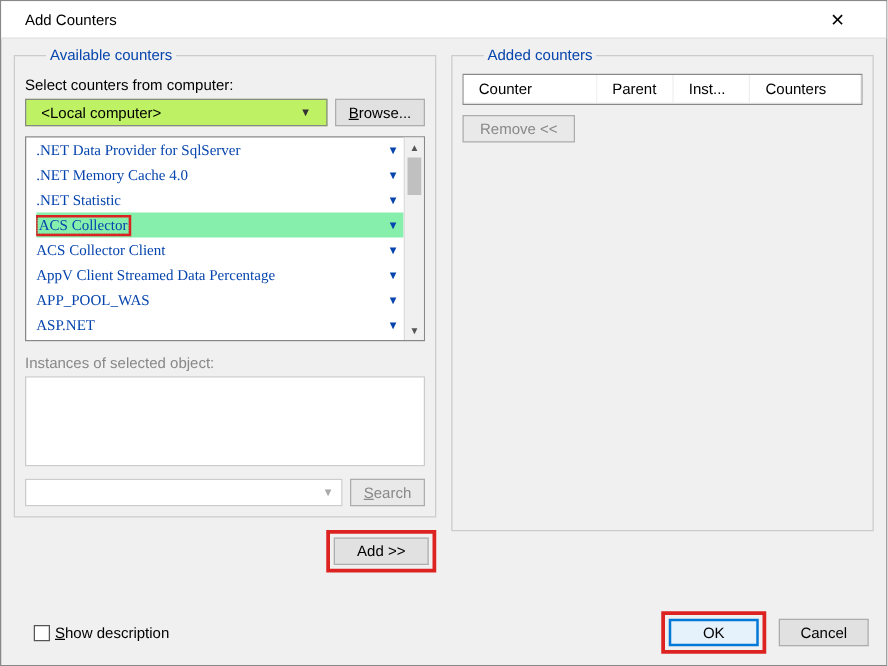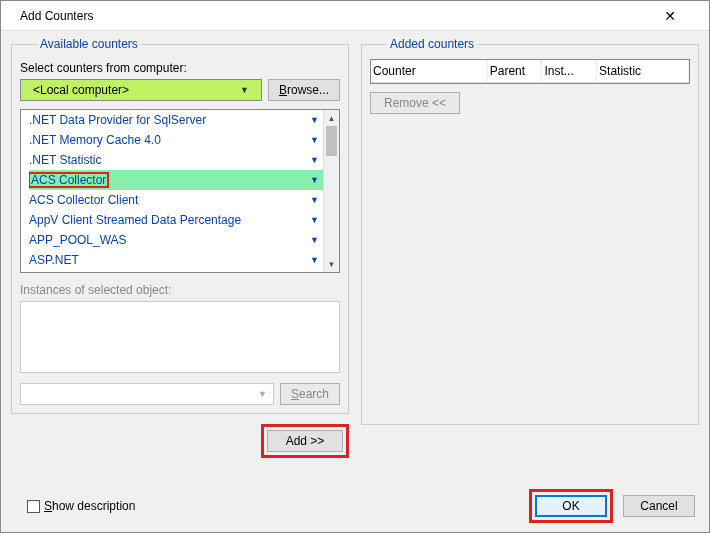--- a/index.html
+++ b/index.html
@@ -14,39 +14,39 @@
 legend { color: #0645ad; padding: 0 3px; margin-left: 17px; }
 .label-row { margin: 2px 0 4px 0; }
 .combo-row { display: flex; gap: 6px; margin-bottom: 8px; }
 .combo { flex: 1; height: 22px; border: 1px solid #888; background: #bef264; display: flex; align-items: center; padding: 0 12px; justify-content: space-between; }
 .combo .arrow { font-size: 9px; color: #333; }
 .btn { height: 22px; border: 1px solid #adadad; background: #e1e1e1; padding: 0 10px; display: inline-flex; align-items: center; justify-content: center; cursor: pointer; }
 .btn.disabled { color: #888; background: #e9e9e9; cursor: default; }
 .listwrap { border: 1px solid #888; background: #fff; height: 164px; display: flex; padding-left: 8px; }
 .list { flex: 1; overflow: hidden; }
 .list-item { height: 20px; display: flex; align-items: center; justify-content: space-between; color: #0645ad; padding-right: 4px; cursor: pointer; }
-.list-item .txt { white-space: nowrap; }
+.list-item .txt { white-space: nowrap; font-family: Liberation Serif, serif; }
 .list-item .chev { font-size: 9px; color: #0645ad; }
 .list-item.selected { background: #86efac; }
 .list-item.selected .txt { border: 1px dotted #333; padding: 0 1px; }
 .highlighted { outline: 2px solid #d22; outline-offset: -1px; }
 .scrollbar { width: 16px; background: #f0f0f0; border-left: 1px solid #ddd; position: relative; }
 .scrollbar .up, .scrollbar .down { height: 16px; display: flex; align-items: center; justify-content: center; font-size: 8px; color: #555; }
 .scrollbar .thumb { position: absolute; top: 16px; left: 2px; right: 2px; height: 30px; background: #c0c0c0; }
 .sublabel { color: #888; margin: 10px 0 4px 0; }
 .instances { border: 1px solid #ccc; background: #fff; height: 72px; }
 .search-row { display: flex; gap: 6px; margin-top: 10px; }
 .search-combo { flex: 1; height: 22px; border: 1px solid #ccc; background: #fff; display: flex; align-items: center; justify-content: flex-end; padding-right: 6px; }
 .add-row { display: flex; justify-content: flex-end; margin-top: 10px; }
 .add-btn { width: 76px; }
 .hl-red { border: 3px solid #d22; padding: 3px; display: inline-block; }
 fieldset.added { height: 388px; display: flex; flex-direction: column; }
 .added-list { border: 1px solid #888; background: #fff; flex: 1; }
 .added-header { display: flex; border-bottom: 1px solid #ddd; }
-.added-header > div { padding: 4px 2px; border-right: 1px solid #eee; background: #fff; }
+.added-header > div { padding: 4px 12px; border-right: 1px solid #eee; background: #fff; }
 .col-counter { flex: 1.8; }
 .col-parent { flex: 0.8; }
 .col-inst { flex: 0.8; }
 .col-computer { flex: 1.4; }
 .remove-row { margin-top: 8px; }
 .remove-btn { width: 90px; }
 .footer { height: 52px; padding: 6px 14px; display: flex; align-items: center; }
 .checkbox { display: flex; align-items: center; gap: 4px; padding-left: 12px; }
 .checkbox .box { width: 13px; height: 13px; border: 1px solid #555; background: #fff; }
 .footer-btns { margin-left: auto; display: flex; gap: 10px; align-items: center; }
@@ -145,21 +145,21 @@
     </div>
 
     <div class="panel">
       <fieldset class="added">
         <legend><span>Added counters</span></legend>
         <div class="added-list">
           <div class="added-header">
             <div class="col-counter">Counter</div>
             <div class="col-parent">Parent</div>
             <div class="col-inst">Inst...</div>
-            <div class="col-computer">Statistic</div>
+            <div class="col-computer">Counters</div>
           </div>
         </div>
         <div class="remove-row">
           <div class="btn disabled remove-btn">
               <span>Remove &lt;&lt;</span>
             </div>
         </div>
       </fieldset>
     </div>
 

